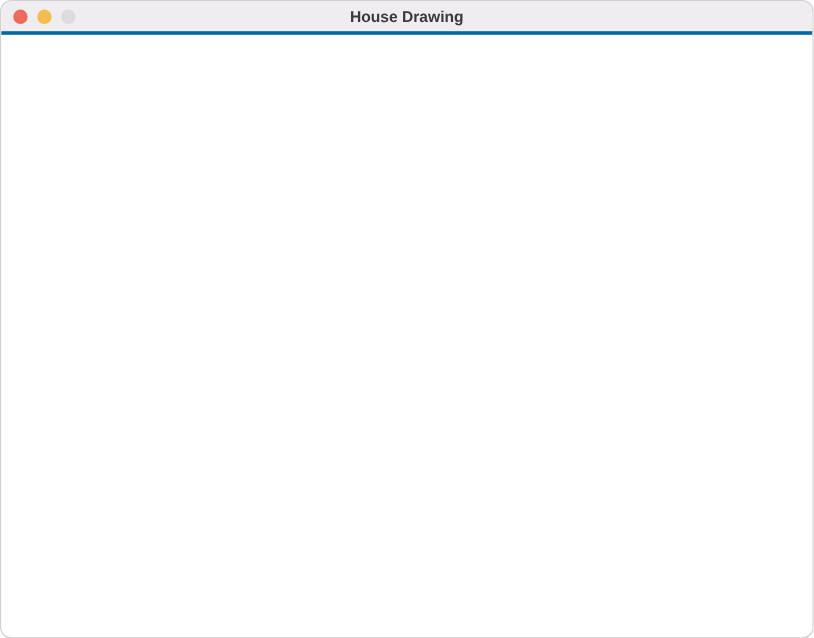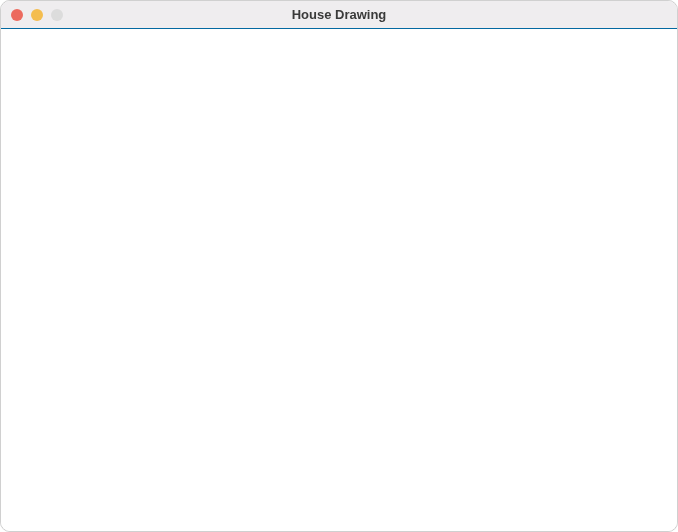--- a/index.html
+++ b/index.html
@@ -21,21 +21,21 @@
       border: 1px solid #d0d0d0;
       border-radius: 10px;
       overflow: hidden;
       display: flex;
       flex-direction: column;
       box-shadow: 0 0 1px rgba(0,0,0,0.1);
     }
     .titlebar {
       height: 28px;
       background: #efedef;
-      border-bottom: 1px solid #0369a1;
+      border-bottom: 3px solid #0369a1;
       display: flex;
       align-items: center;
       position: relative;
       flex-shrink: 0;
     }
     .traffic-lights {
       display: flex;
       align-items: center;
       gap: 8px;
       padding-left: 10px;

